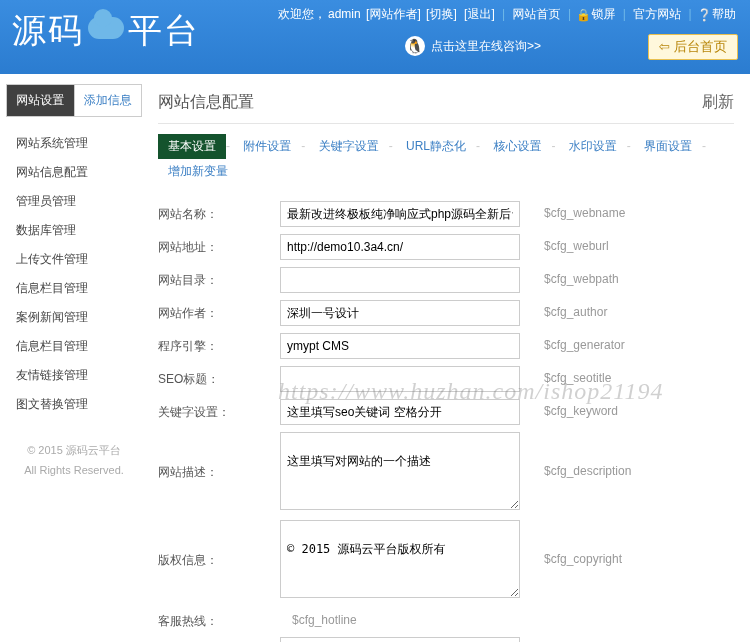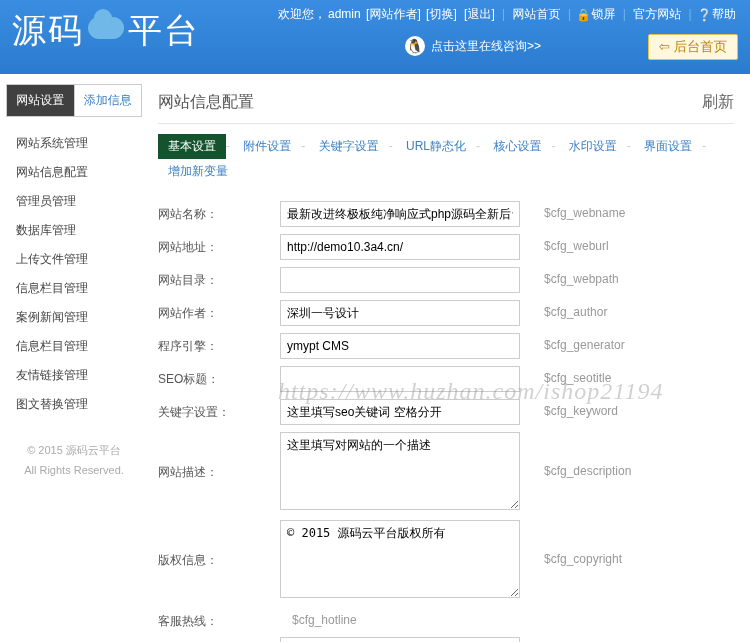--- a/index.html
+++ b/index.html
@@ -28,21 +28,21 @@
 .refresh { font-size: 16px; color: #666; cursor: pointer; }
 .tabs { padding: 10px 0 6px; }
 .tab-link { display: inline-block; padding: 4px 10px; color: #3b7fc4; font-size: 12px; cursor: pointer; }
 .tab-link.active { background: #14532d; color: #fff; }
 .tab-dash { color: #ccc; }
 .form-area { padding: 4px 0; }
 .row { display: flex; align-items: flex-start; margin: 7px 0; }
 .lbl { width: 122px; text-align: left; color: #555; padding: 5px 6px 0 0; font-size: 12px; }
 .ctl { width: 252px; }
 .ctl input[type=text] { width: 240px; height: 26px; padding: 0 6px; border: 1px solid #ccc; font-size: 12px; }
-.ctl textarea { width: 240px; height: 78px; padding: 4px 6px; border: 1px solid #ccc; font-size: 12px; resize: vertical; overflow-y: scroll; }
+.ctl textarea { width: 240px; height: 78px; padding: 20px 6px; border: 1px solid #ccc; font-size: 12px; resize: vertical; overflow-y: scroll; }
 .var { color: #999; padding: 5px 0 0 12px; font-size: 12px; }
 .watermark { position: absolute; top: 304px; left: 130px; font-size: 24px; color: rgba(120,120,120,0.35); font-style: italic; font-family: Georgia, serif; pointer-events: none; letter-spacing: 1px; white-space: nowrap; }
 .ico { display: inline-block; width: 11px; height: 11px; margin-right: 2px; vertical-align: -1px; }
 </style>
 </head>
 <body>
 
 <div class="header">
   <div class="logo">
     <span>源码</span><span class="cloud"></span><span>平台</span>

